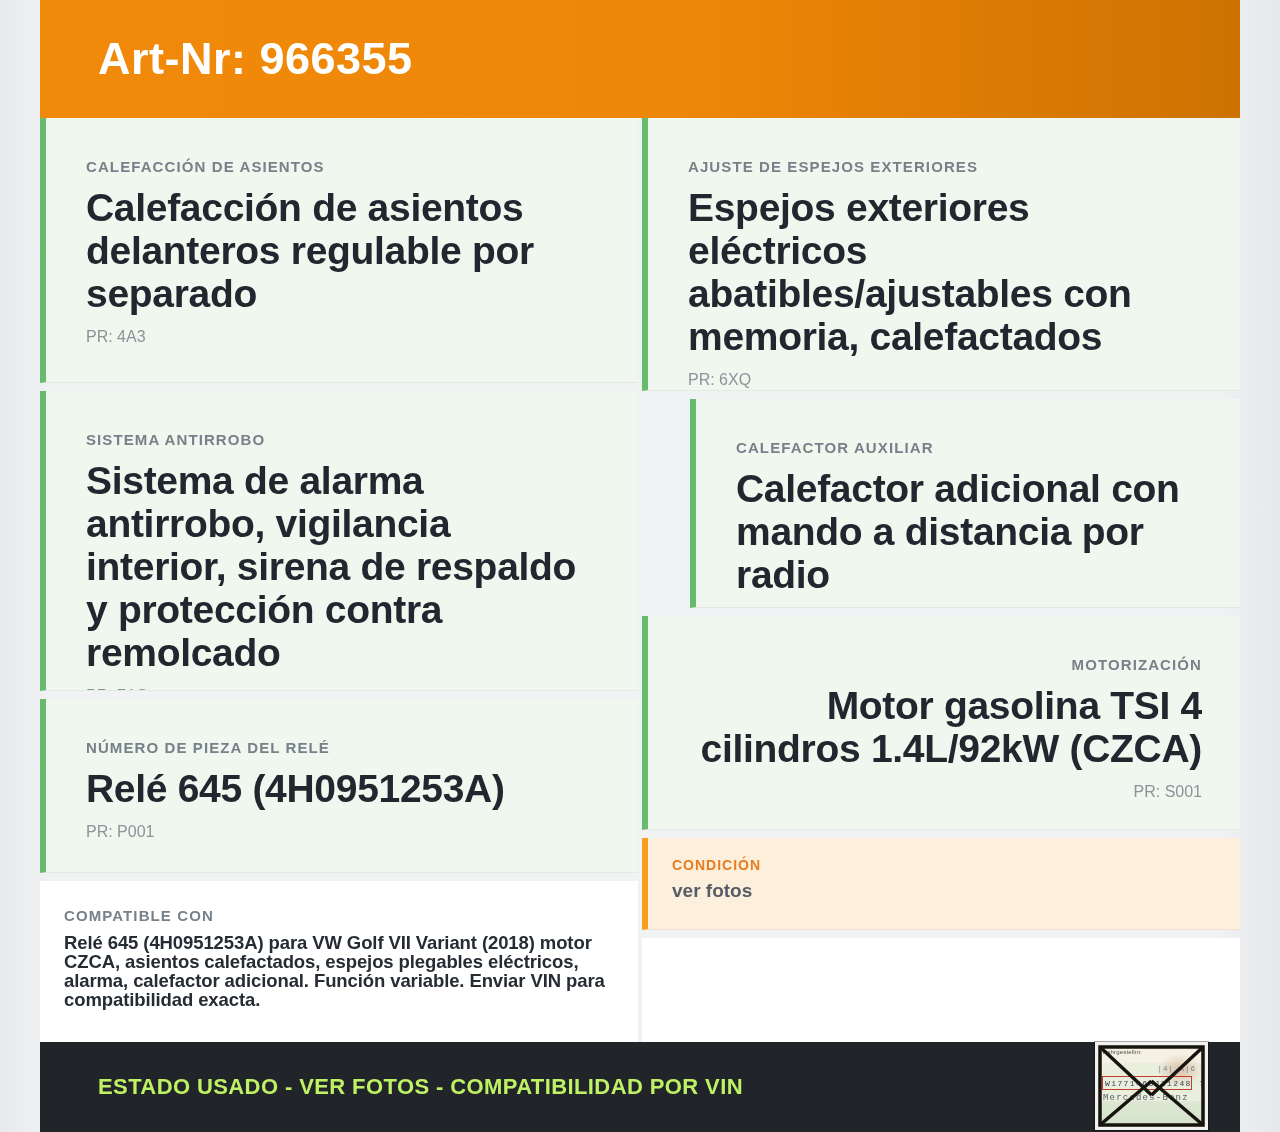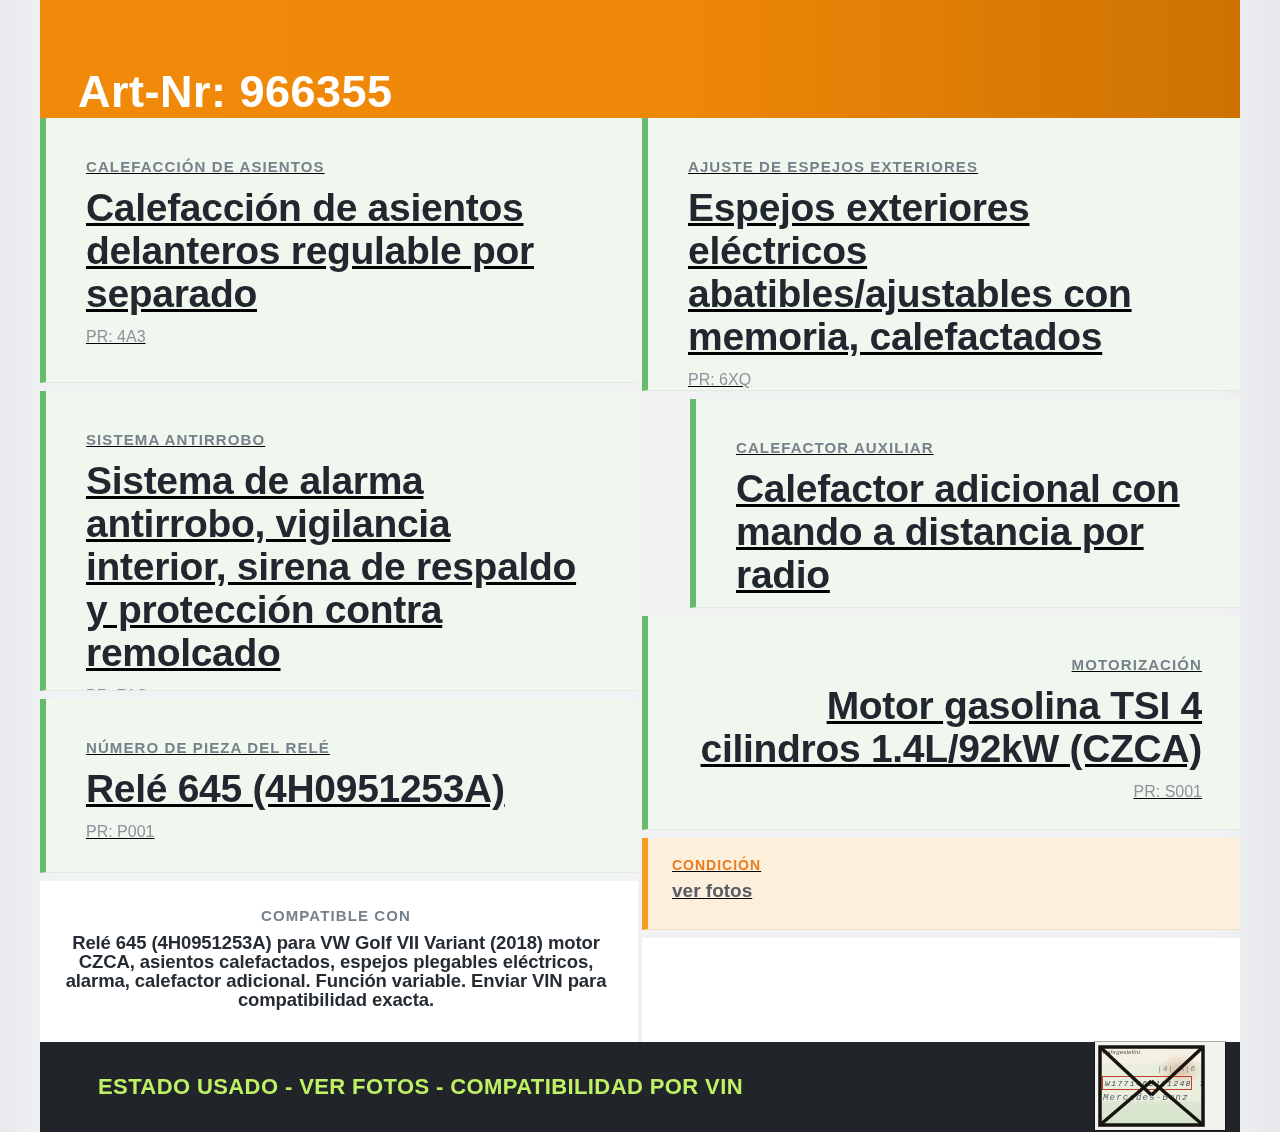--- a/index.html
+++ b/index.html
@@ -4,62 +4,62 @@
 <style>
   * { margin:0; padding:0; box-sizing:border-box; }
   html,body { width:1280px; height:1132px; }
   body { font-family:"Liberation Sans","DejaVu Sans",sans-serif; background:#edeff1; }
   .page { position:relative; width:1280px; height:1132px; overflow:hidden;
           background:linear-gradient(90deg,#e7e9ec 0%,#f1f2f4 4%,#f1f2f4 95%,#e5e7ea 100%); }
 
   
   .hdr { position:absolute; left:40px; top:0; width:1200px; height:118px;
          background:linear-gradient(90deg,#f18a0a 0%,#ee8607 55%,#cd7202 100%);
-         display:flex; align-items:flex-end; padding-left:38px; }
+         display:flex; align-items:center; padding-left:58px; }
   .hdr h1 { color:#ffffff; font-size:45px; font-weight:700; letter-spacing:0.5px; }
 
   
   .col { position:absolute; top:118px; width:598px; }
   .col-left { left:40px; }
   .col-right { left:642px; }
 
   
   .card { background:#f0f7ef; border-left:6px solid #67bc6b;
           border-bottom:1px solid rgba(0,0,0,0.05);
-          padding:40px 38px 0 40px; margin-bottom:8px; overflow:hidden;text-decoration:underline; }
+          padding:40px 38px 0 40px; margin-bottom:8px; overflow:hidden; }
   .card-label { color:#76818a; font-size:15px; font-weight:700; letter-spacing:1.1px;
                 text-transform:uppercase; margin-bottom:11px; }
   .card-title { color:#21272e; font-size:39px; font-weight:700; line-height:43px;
                 letter-spacing:-0.3px; }
   .card-pr { color:#8b939b; font-size:16px; margin-top:13px; }
   .L1 { height:265px; } .L2 { height:300px; } .L3 { height:174px; }
   .R1 { height:273px; } .R2 { height:209px;margin-left:48px; } .R3 { height:214px;text-align:right; }
 
   
-  .compat { background:#ffffff; height:183px; padding:26px 30px 0 24px;text-align:center; }
+  .compat { background:#ffffff; height:183px; padding:26px 30px 0 24px; }
   .compat .card-label { margin-bottom:9px; }
   .compat-text { color:#262c33; font-size:18.5px; font-weight:700; line-height:19px;
                  letter-spacing:-0.1px; }
 
   
   .cond { background:#fcf0dc; border-left:6px solid #f69e1e; height:92px;
           padding:19px 24px 0 24px; margin-bottom:8px; }
   .cond-label { color:#e87c1e; font-size:14px; font-weight:700; letter-spacing:1px;
                 margin-bottom:7px; }
   .cond-value { color:#565d66; font-size:19px; font-weight:700; }
   .filler { background:#ffffff; height:112px; margin-top:8px; }
 
   
   .bar { position:absolute; left:40px; top:1042px; width:1200px; height:90px;
          background:#212429; display:flex; align-items:center; padding-left:58px; }
   .bar-text { color:#bef264; font-size:22px; font-weight:700; letter-spacing:0.4px; }
 
   
-  .stamp { position:absolute; left:1055px; top:0px; width:130px; height:88px;
-           background:#f2f2ee; padding:3px; box-shadow:0 0 0 1px rgba(0,0,0,0.35);font-style:italic; }
+  .stamp { position:absolute; left:1055px; top:0px; width:113px; height:88px;
+           background:#f2f2ee; padding:3px; box-shadow:0 0 0 1px rgba(0,0,0,0.35); }
   .stamp-inner { position:relative; width:107px; height:82px; overflow:hidden;
                  background:linear-gradient(#f4f1e4 0%,#f4f1e4 22%,#e9eedd 22%,#e9eedd 68%,#dde7d3 68%,#d4e2ca 100%); }
   .stamp-blotch { position:absolute; right:2px; top:8px; width:46px; height:34px;
                   background:radial-gradient(ellipse at center, rgba(205,140,110,0.45), rgba(205,140,110,0) 70%); }
   .doc-label { position:absolute; left:5px; top:4px; font-size:6px; color:#4c5044; letter-spacing:0.2px; }
   .doc-row-small { position:absolute; right:9px; top:20px; font-family:"Liberation Mono","DejaVu Sans Mono",monospace;
                    font-size:7.5px; color:#79808c; letter-spacing:1px; }
   .vin-box { position:absolute; left:4px; top:31px; width:90px; height:14px;
              border:1.5px solid #c43d2a; display:flex; align-items:center; padding-left:2px;
              font-family:"Liberation Mono","DejaVu Sans Mono",monospace; font-size:8px;

